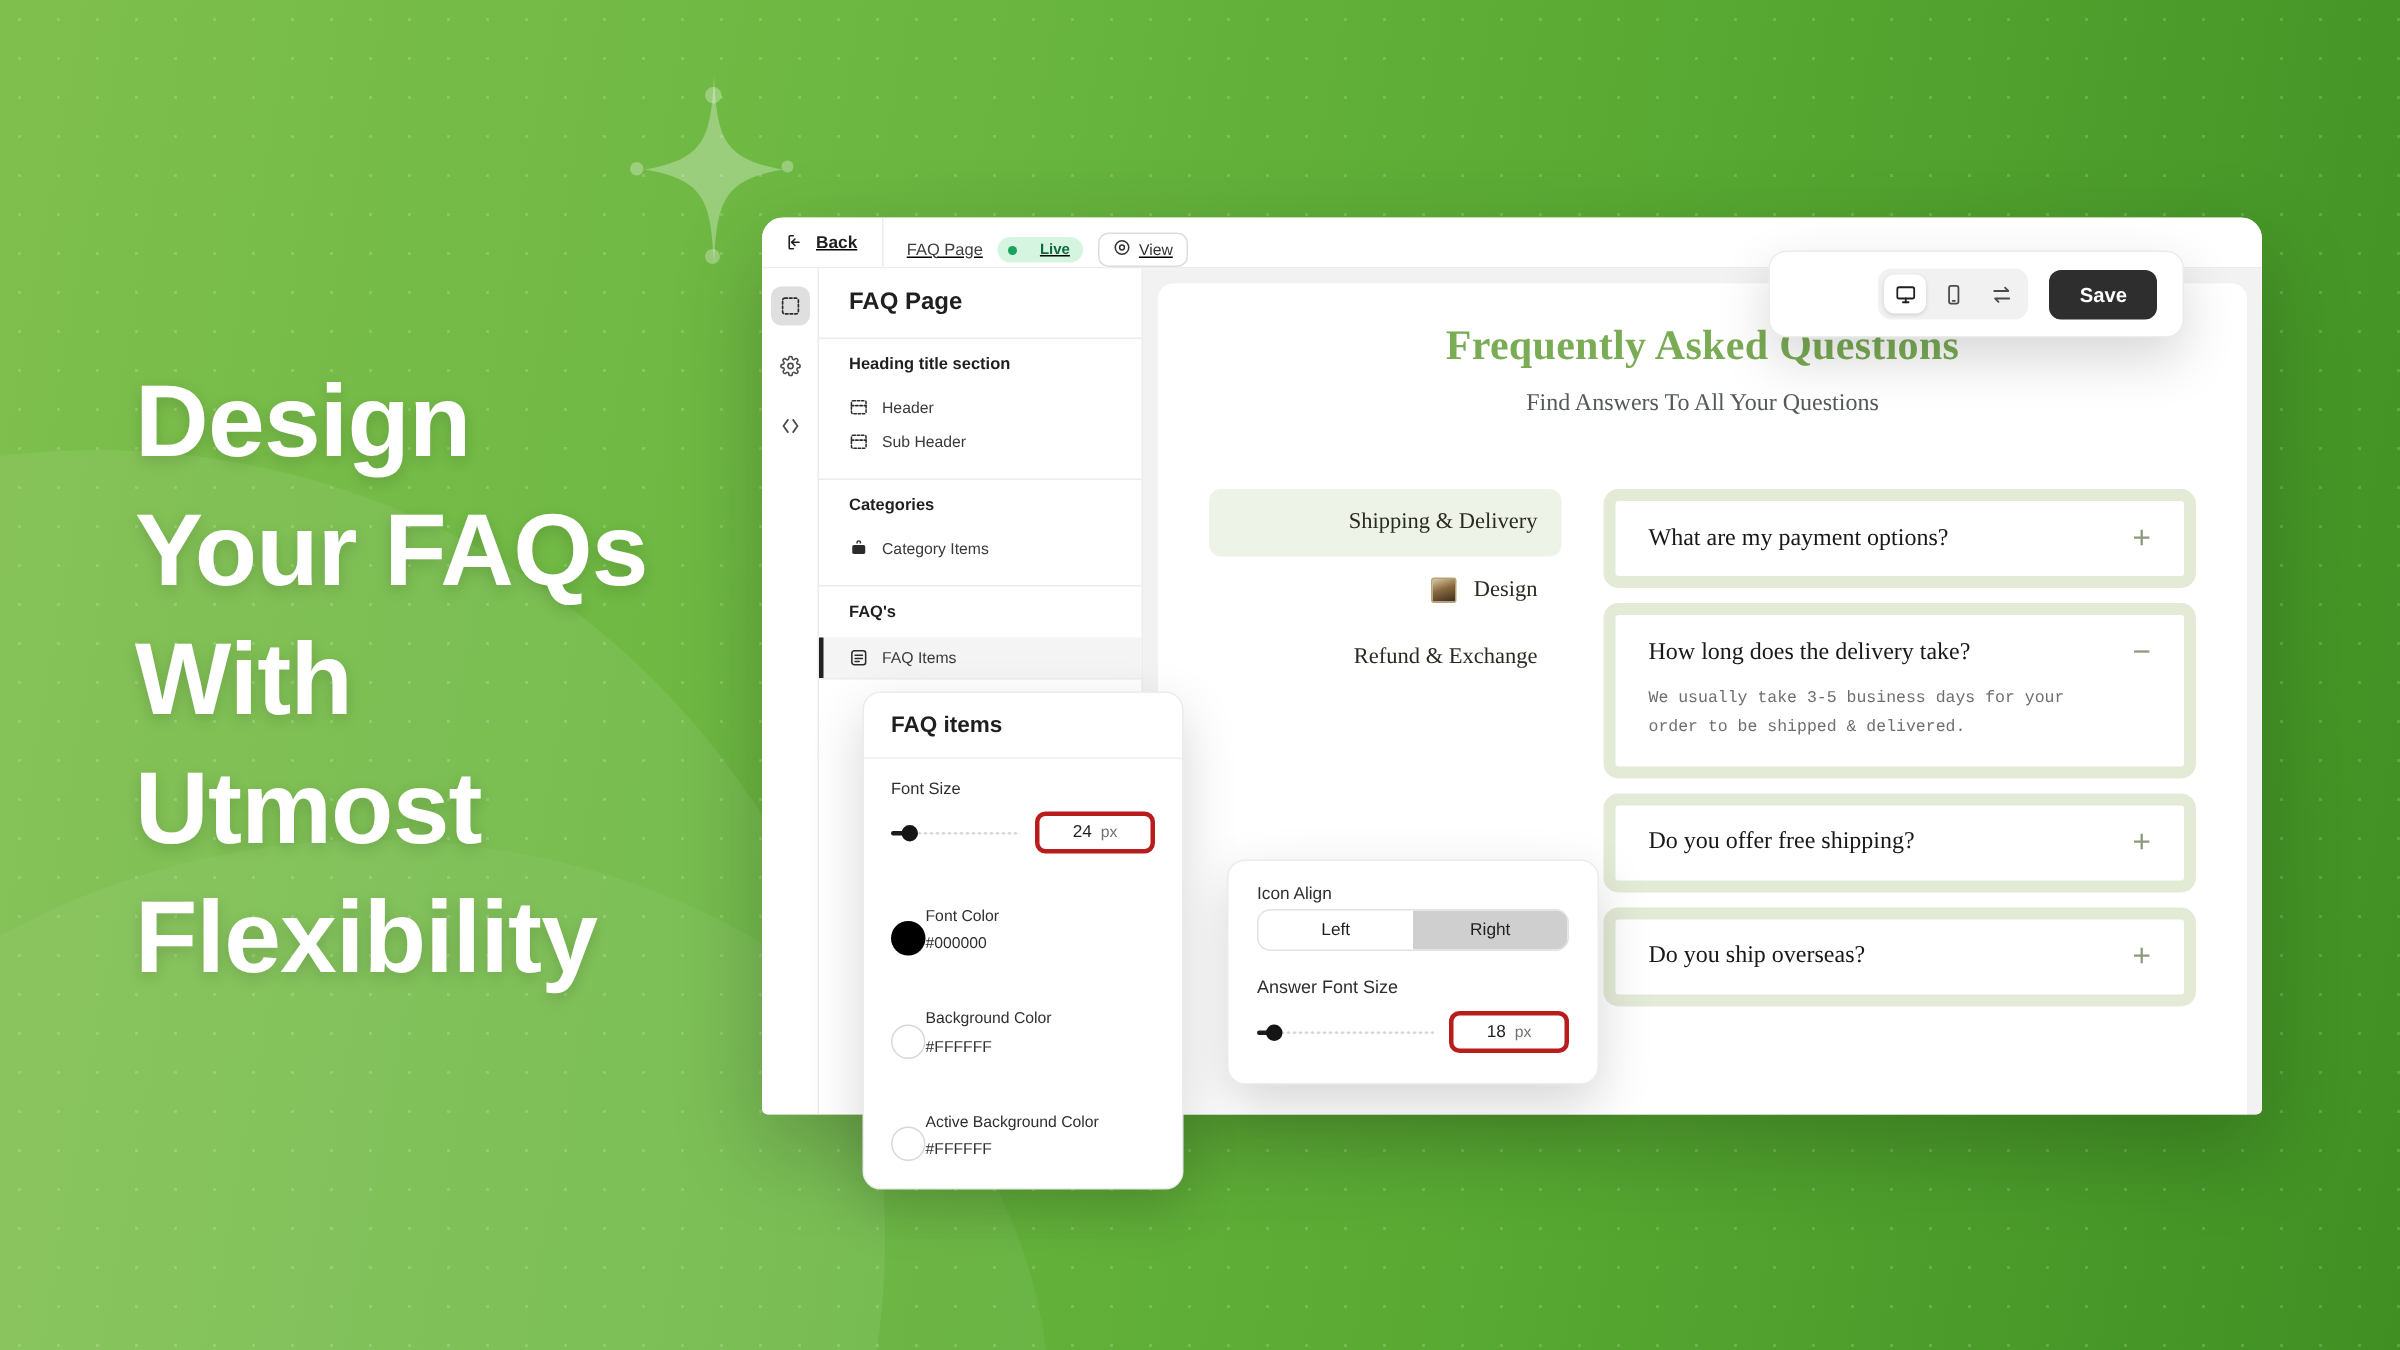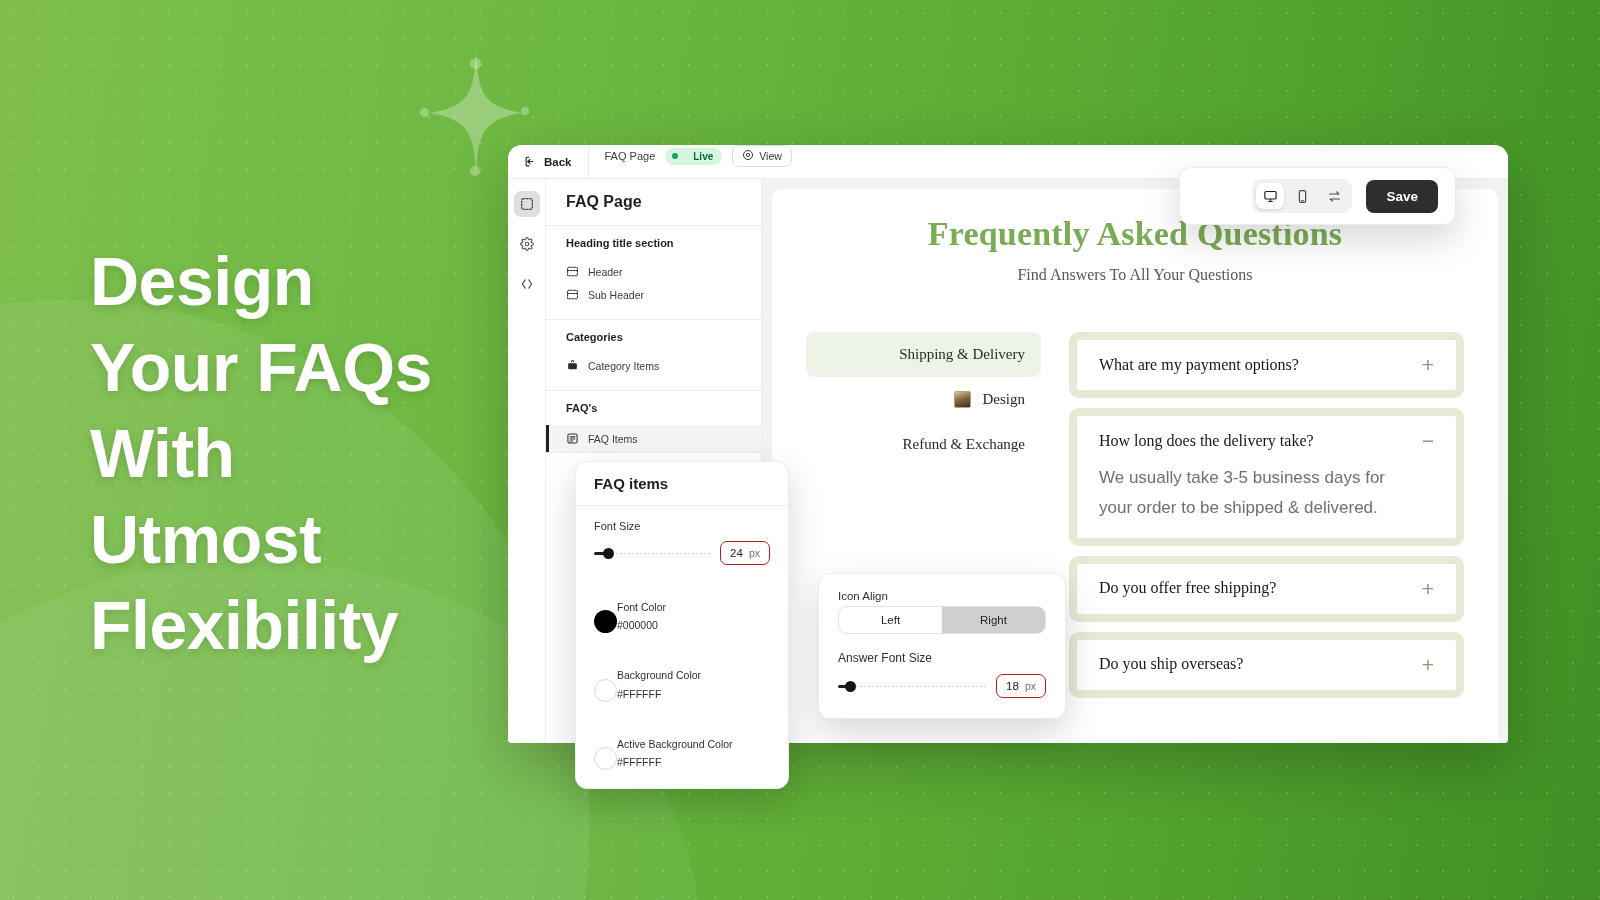--- a/index.html
+++ b/index.html
@@ -59,23 +59,24 @@
     background: #ffffff;
     border-radius: 14px 14px 4px 4px;
     box-shadow: 0 22px 60px rgba(0,0,0,.22);
     overflow: hidden;
     display: flex; flex-direction: column;
   }
 
   
   .topbar {
     height: 34px; flex: 0 0 34px;
-    display: flex; align-items: flex-start;
+    display: flex; align-items: flex-end;
     border-bottom: 1px solid #ececec;
     background: #fff;
+    text-decoration: underline;
   }
   .tb-back {
     display:flex; align-items:center; gap:7px;
     padding: 0 16px; height: 100%;
     font-size: 11.5px; font-weight: 700; color:#1f1f1f;
     border-right: 1px solid #ececec;
   }
   .tb-back svg { display:block; }
   .tb-right { display:flex; align-items:center; gap:10px; padding-left:16px; }
   .tb-title { font-size: 11px; color:#3d3d3d; }
@@ -137,21 +138,21 @@
   .preview {
     flex: 1; background:#f2f2f2; padding: 10px 10px 0 10px; min-width:0;
     display:flex;
   }
   .canvas {
     flex:1; background:#fff; border-radius: 10px 10px 0 0;
     padding: 26px 34px; overflow:hidden; position:relative;
   }
   .faq-h1 {
     text-align:center; font-family:"Liberation Serif", serif;
-    font-size: 34px; font-weight:700; color:#7aab55; letter-spacing:.2px;
+    font-size: 28px; font-weight:700; color:#7aab55; letter-spacing:.2px;
   }
   .faq-sub {
     text-align:center; font-family:"Liberation Serif", serif;
     font-size: 16px; color:#55595a; margin-top: 13px;
   }
   .faq-cols { display:flex; gap: 28px; margin-top: 48px; }
   .cats { width: 235px; flex:0 0 235px; }
   .cat {
     font-family:"Liberation Serif", serif; font-size: 15px; color:#2a2a22;
     padding: 14px 16px; border-radius: 8px;
@@ -165,21 +166,21 @@
   }
   .qs { flex:1; display:flex; flex-direction:column; gap: 10px; }
   .qcard {
     background:#ffffff; border: 8px solid #e3ead6; border-radius: 10px;
     padding: 14px 22px 15px 22px;
   }
   .qrow { display:flex; align-items:center; justify-content:space-between; gap:12px; }
   .qtext { font-family:"Liberation Serif", serif; font-size:16px; color:#18181a; }
   .qsign { font-size: 21px; color:#8d9a7d; line-height:1; font-family:"Liberation Sans",sans-serif; }
   .qans {
-    font-family:Liberation Sans, sans-serif; font-size: 17px; color:#6f6f6f;
+    font-family:Liberation Mono, monospace; font-size: 11px; color:#6f6f6f;
     line-height: 1.75; margin-top: 12px; max-width: 300px;
   }
 
   
   .float {
     position:absolute; background:#fff; border:1px solid #ececec;
     border-radius: 12px; box-shadow: 0 14px 36px rgba(0,0,0,.16);
   }
   
   .toolbar {
@@ -209,22 +210,22 @@
   .slider-row { display:flex; align-items:center; gap: 10px; }
   .slider { flex:1; position:relative; height: 14px; display:flex; align-items:center; }
   .sl-fill { position:absolute; left:0; height: 3px; background:#1b1b1b; border-radius:2px; }
   .sl-track {
     position:absolute; right:0; height: 3px;
     background-image: radial-gradient(#d3d3d3 1px, transparent 1.1px);
     background-size: 4px 3px; background-repeat: repeat-x;
   }
   .sl-knob { position:absolute; width: 11px; height: 11px; border-radius:50%; background:#141414; }
   .numbox {
-    border:1px solid #b91c1c; border-radius:7px; background:#fff;
-    display:flex; align-items:center; gap:6px; padding: 5px 9px;
+    border:3px solid #b91c1c; border-radius:7px; background:#fff;
+    display:flex; align-items:center; gap:6px; padding: 5px 22px;
     font-size: 11.5px; color:#1f1f1f;
   }
   .numbox .unit { color:#6f6f6f; font-size:10.5px; }
   .color-row { display:flex; align-items:flex-end; margin-top: 32px; }
   .swatch { width: 23px; height: 23px; border-radius: 50%; flex:0 0 auto; }
   .swatch.dark { background:#000; }
   .swatch.light { background:#fff; border:1px solid #d8d8d8; }
   .c-name { font-size: 10.5px; color:#2f2f2f; line-height: 1.45; }
   .c-hex { font-size: 10.5px; color:#2f2f2f; line-height: 1.45; }
 

